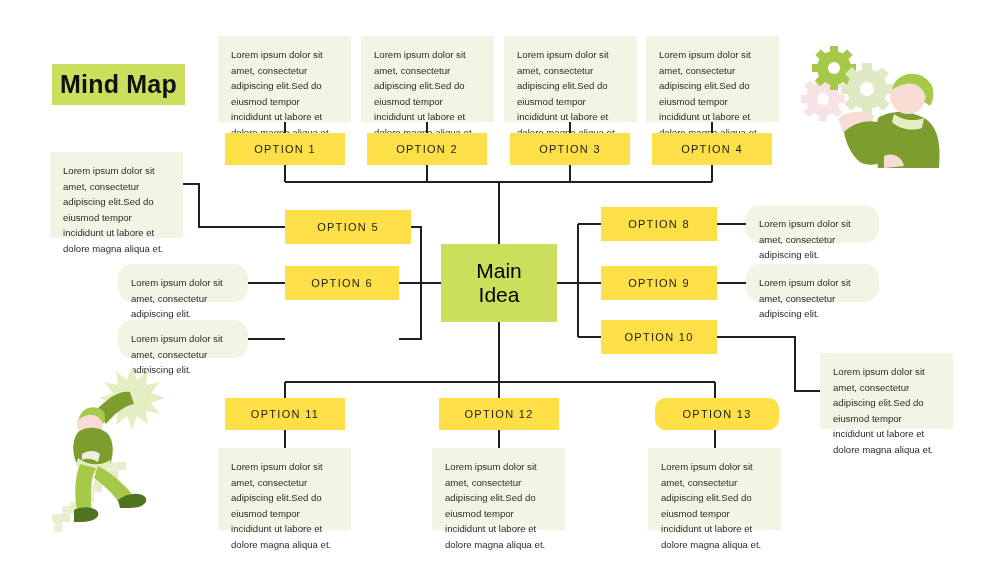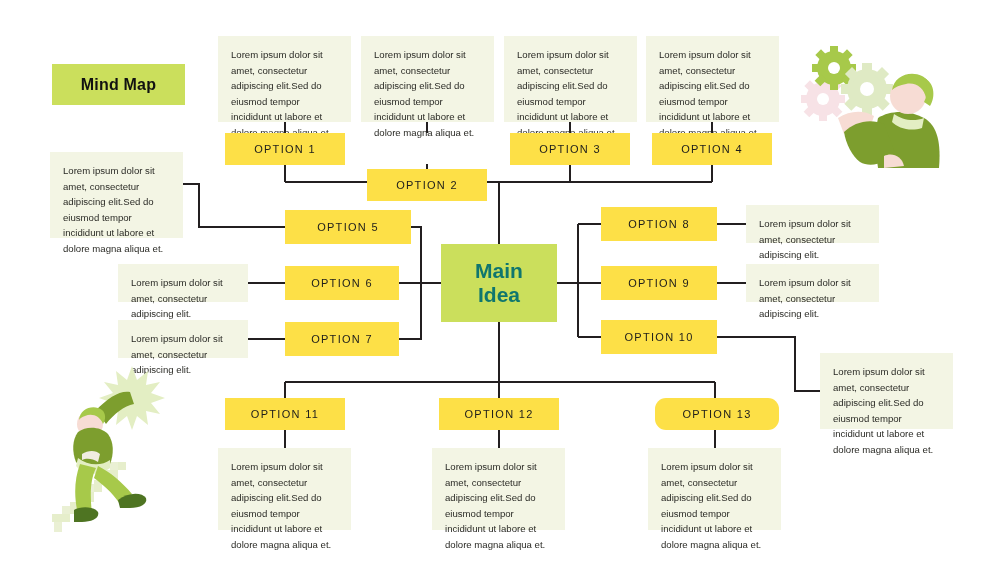--- a/index.html
+++ b/index.html
@@ -27,38 +27,38 @@
     letter-spacing: 1.3px;
     color: #1d1d1b;
     font-family: "Liberation Sans", sans-serif;
   }
   .main-node {
     position: absolute;
     background: #cbdf5c;
     display: flex; align-items: center; justify-content: center;
     text-align: center;
     font-size: 21px;
-    font-weight: bold;
+    font-weight: normal;
     line-height: 1.12;
-    color: #0f766e;
+    color: #000000;
   }
   .note {
     position: absolute;
     background: #f3f5e4;
     color: #2b2b26;
     font-size: 9.6px;
     line-height: 1.62;
     padding: 11px 13px;
   }
-  .note.short { line-height: 1.62; }
+  .note.short { line-height: 1.62; border-radius: 14px; }
   .title-chip {
     position: absolute;
     background: #cbdf5c;
     display: flex; align-items: center; justify-content: center;
-    font-size: 16px;
+    font-size: 25px;
     font-weight: bold;
     color: #111111;
     letter-spacing: 0.2px;
   }
   .art { position: absolute; }
 </style>
 </head>
 <body>
 
 <div id="canvas">
@@ -115,31 +115,30 @@
   </svg>
 
   <div class="title-chip" style="left:52px; top:64px; width:133px; height:41px;">Mind Map</div>
 
   <div class="note" style="left:218px; top:36px; width:133px; height:86px;">Lorem ipsum dolor sit amet, consectetur adipiscing elit.Sed do eiusmod tempor incididunt ut labore et dolore magna aliqua et.</div>
   <div class="note" style="left:361px; top:36px; width:133px; height:86px;">Lorem ipsum dolor sit amet, consectetur adipiscing elit.Sed do eiusmod tempor incididunt ut labore et dolore magna aliqua et.</div>
   <div class="note" style="left:504px; top:36px; width:133px; height:86px;">Lorem ipsum dolor sit amet, consectetur adipiscing elit.Sed do eiusmod tempor incididunt ut labore et dolore magna aliqua et.</div>
   <div class="note" style="left:646px; top:36px; width:133px; height:86px;">Lorem ipsum dolor sit amet, consectetur adipiscing elit.Sed do eiusmod tempor incididunt ut labore et dolore magna aliqua et.</div>
 
   <div class="node" style="left:225px; top:133px; width:120px; height:32px;">OPTION 1</div>
-  <div class="node" style="left:367px; top:133px; width:120px; height:32px;margin-top:36px;">OPTION 2</div>
+  <div class="node" style="left:367px; top:133px; width:120px; height:32px;">OPTION 2</div>
   <div class="node" style="left:510px; top:133px; width:120px; height:32px;">OPTION 3</div>
   <div class="node" style="left:652px; top:133px; width:120px; height:32px;">OPTION 4</div>
 
   <div class="note" style="left:50px; top:152px; width:133px; height:86px;">Lorem ipsum dolor sit amet, consectetur adipiscing elit.Sed do eiusmod tempor incididunt ut labore et dolore magna aliqua et.</div>
   <div class="note short" style="left:118px; top:264px; width:130px; height:38px;">Lorem ipsum dolor sit amet, consectetur adipiscing elit.</div>
   <div class="note short" style="left:118px; top:320px; width:130px; height:38px;">Lorem ipsum dolor sit amet, consectetur adipiscing elit.</div>
 
   <div class="node" style="left:285px; top:210px; width:126px; height:34px;">OPTION 5</div>
   <div class="node" style="left:285px; top:266px; width:114px; height:34px;">OPTION 6</div>
-  <div class="node" style="left:285px; top:322px; width:114px; height:34px;">OPTION 7</div>
 
   <div class="main-node" style="left:441px; top:244px; width:116px; height:78px;">
     <div>
       <div>Main</div>
       <div>Idea</div>
     </div>
   </div>
 
   <div class="node" style="left:601px; top:207px; width:116px; height:34px;">OPTION 8</div>
   <div class="node" style="left:601px; top:266px; width:116px; height:34px;">OPTION 9</div>

